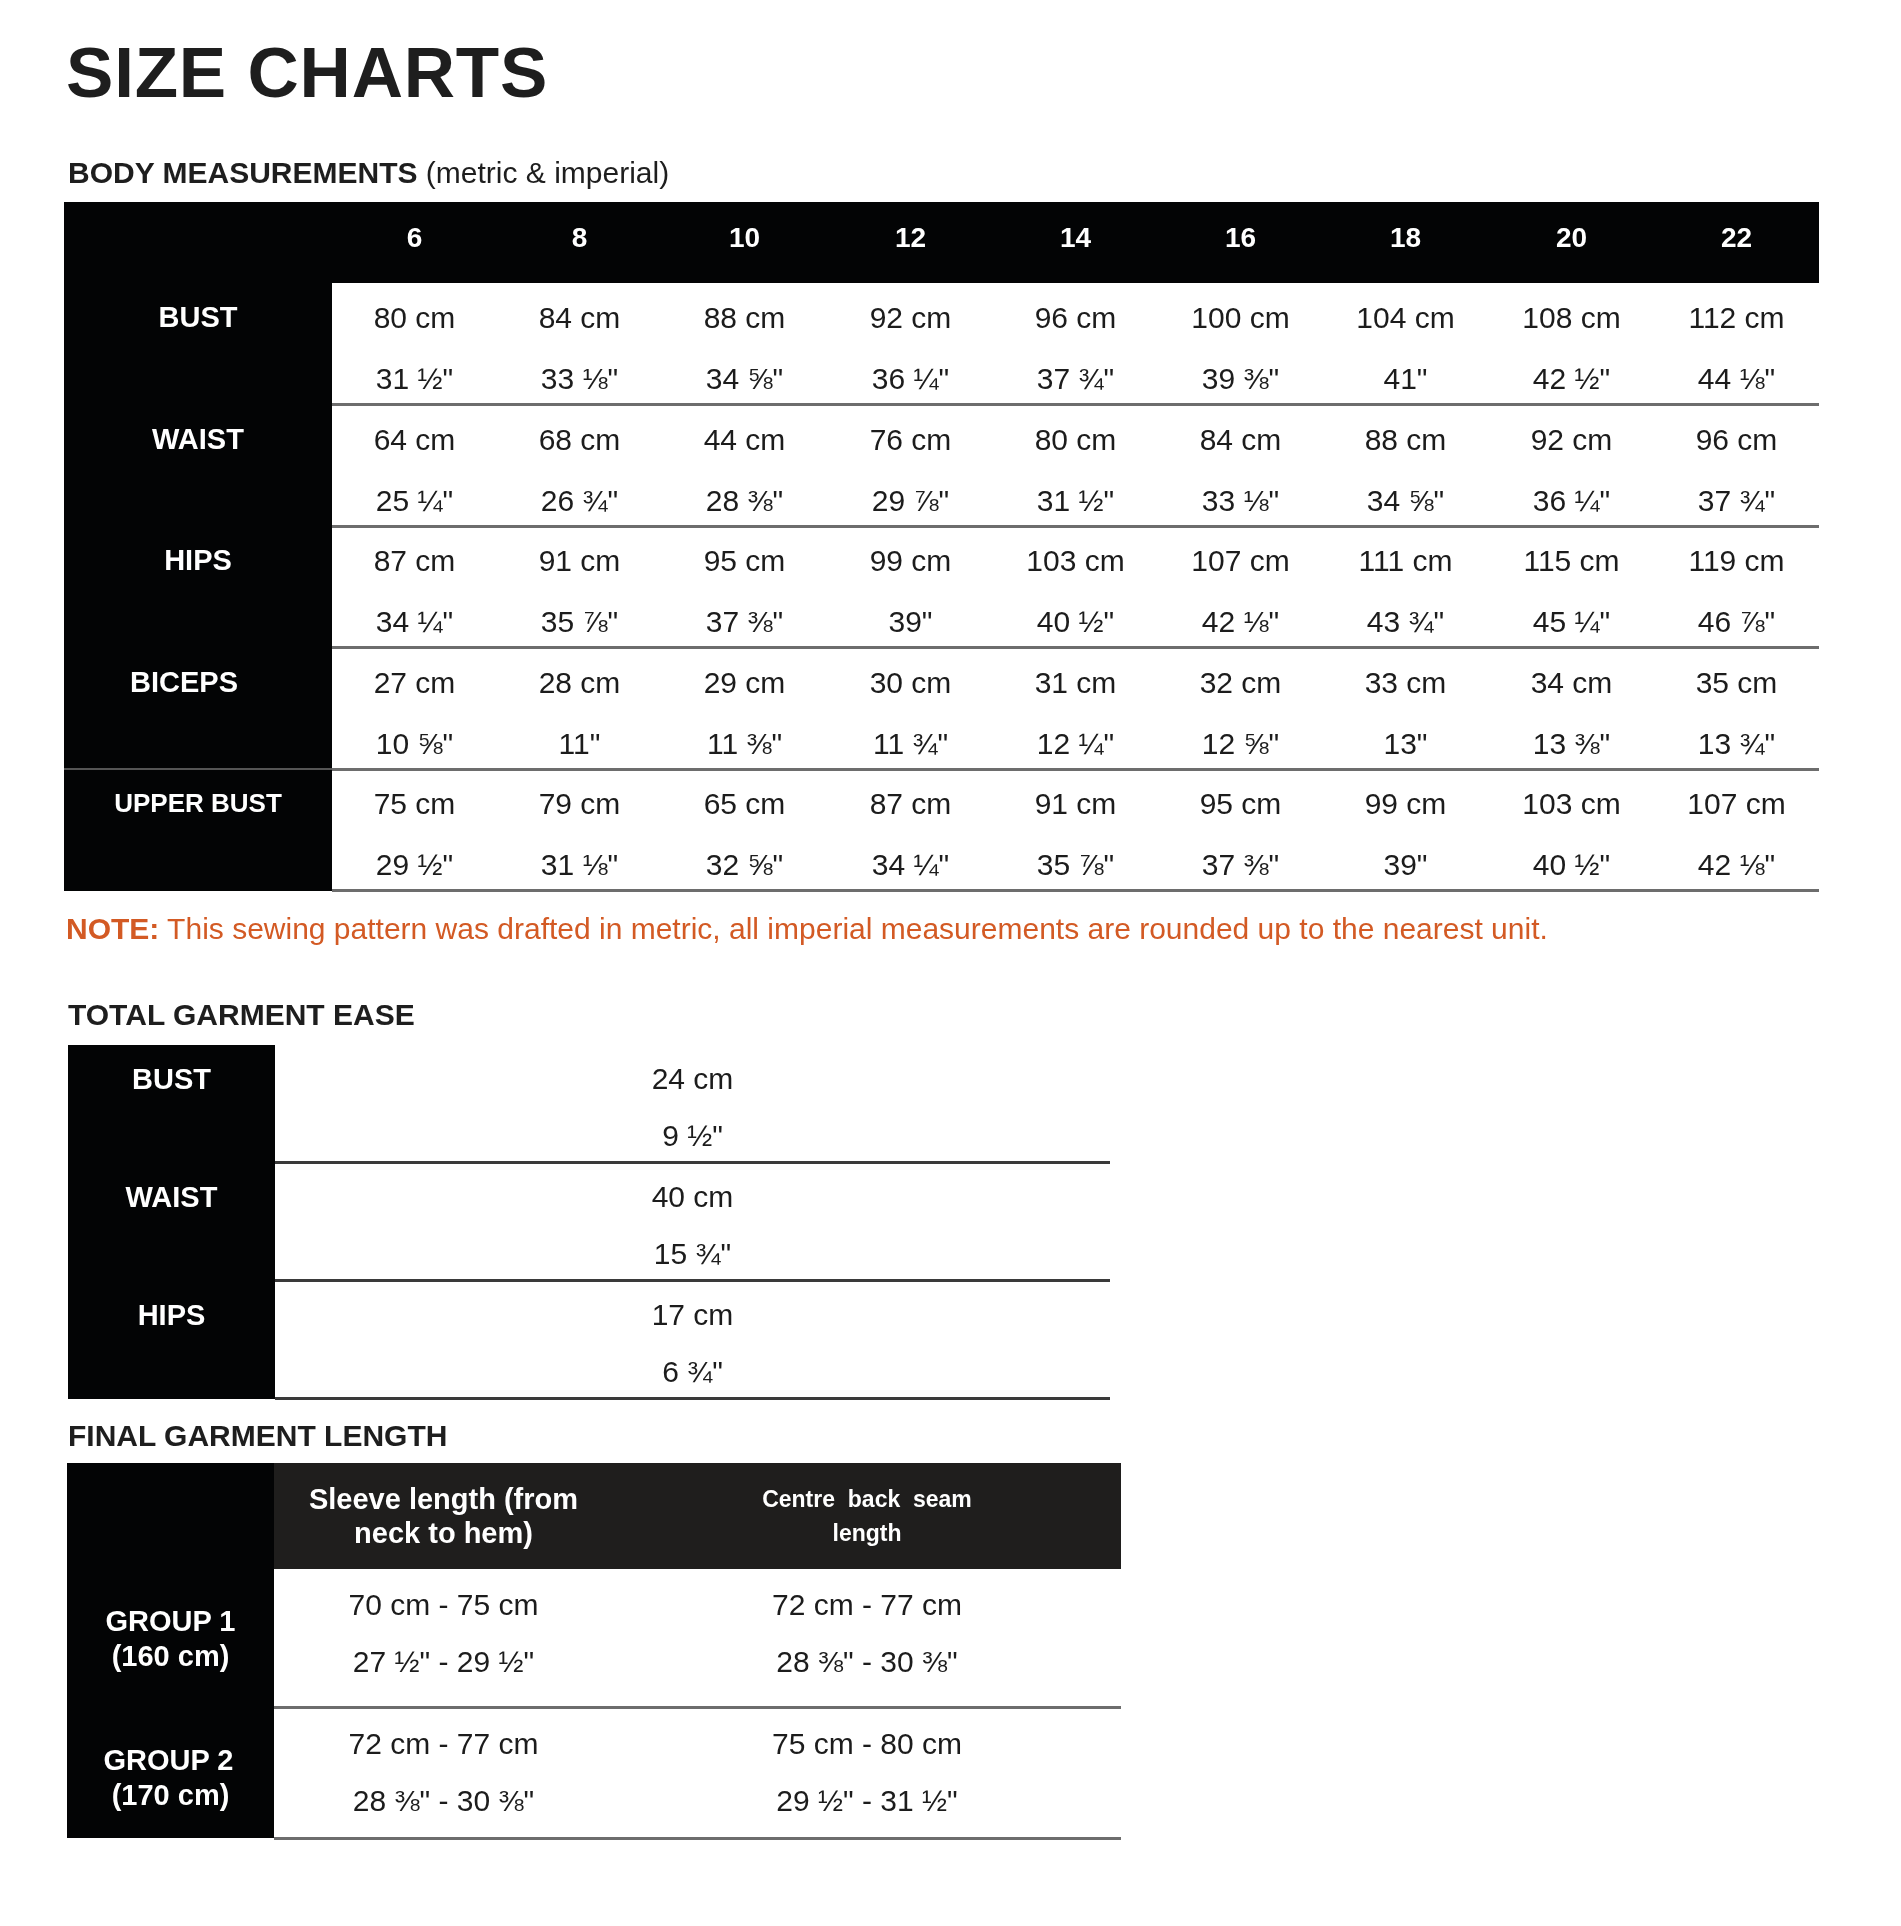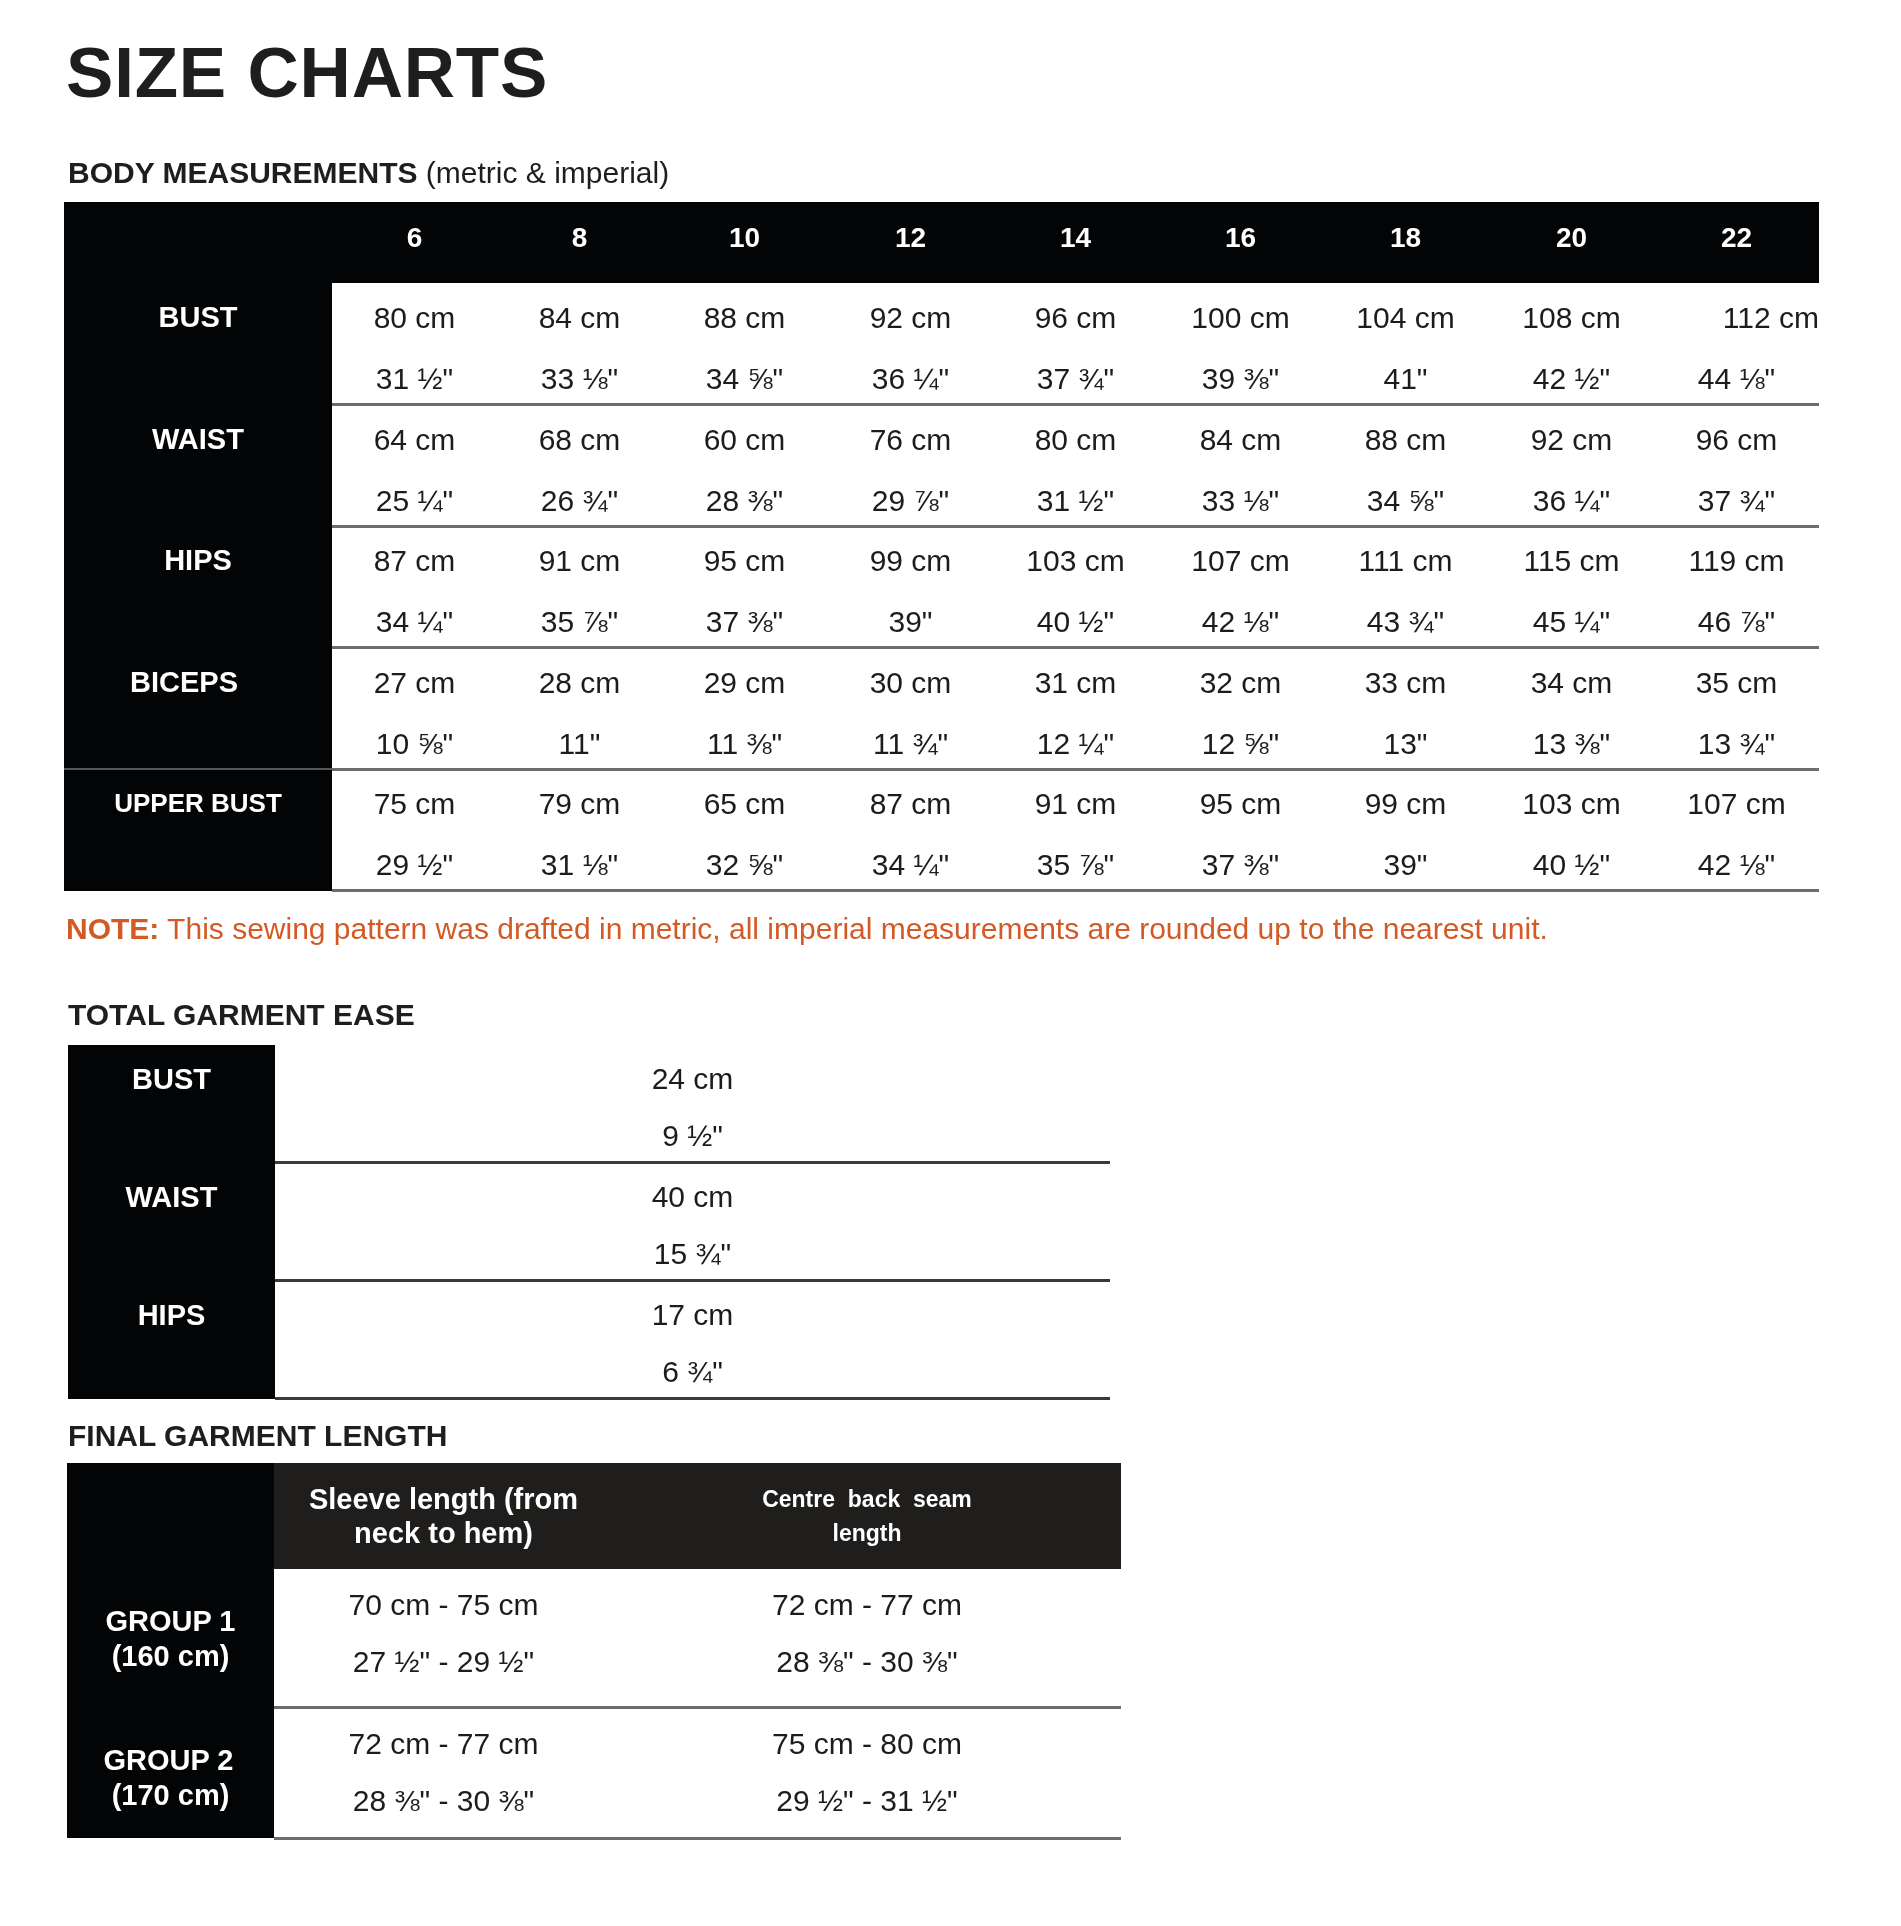--- a/index.html
+++ b/index.html
@@ -55,29 +55,29 @@
       <div class="abs cell" style="left:764px; top:99px; width:165px; line-height:34px;">92 cm</div>
       <div class="abs cell" style="left:764px; top:160px; width:165px; line-height:34px;">36 ¼"</div>
       <div class="abs cell" style="left:929px; top:99px; width:165px; line-height:34px;">96 cm</div>
       <div class="abs cell" style="left:929px; top:160px; width:165px; line-height:34px;">37 ¾"</div>
       <div class="abs cell" style="left:1094px; top:99px; width:165px; line-height:34px;">100 cm</div>
       <div class="abs cell" style="left:1094px; top:160px; width:165px; line-height:34px;">39 ⅜"</div>
       <div class="abs cell" style="left:1259px; top:99px; width:165px; line-height:34px;">104 cm</div>
       <div class="abs cell" style="left:1259px; top:160px; width:165px; line-height:34px;">41"</div>
       <div class="abs cell" style="left:1425px; top:99px; width:165px; line-height:34px;">108 cm</div>
       <div class="abs cell" style="left:1425px; top:160px; width:165px; line-height:34px;">42 ½"</div>
-      <div class="abs cell" style="left:1590px; top:99px; width:165px; line-height:34px;text-align:right;">112 cm</div>
+      <div class="abs cell" style="left:1590px; top:99px; width:165px; line-height:34px;">112 cm</div>
       <div class="abs cell" style="left:1590px; top:160px; width:165px; line-height:34px;">44 ⅛"</div>
       <div class="abs hline" style="left:268px; top:201px; width:1487px;"></div>
       <div class="abs lbl" style="left:0; top:220px; width:268px; font-size:29px; line-height:34px;">WAIST</div>
       <div class="abs cell" style="left:268px; top:221px; width:165px; line-height:34px;">64 cm</div>
       <div class="abs cell" style="left:268px; top:282px; width:165px; line-height:34px;">25 ¼"</div>
       <div class="abs cell" style="left:433px; top:221px; width:165px; line-height:34px;">68 cm</div>
       <div class="abs cell" style="left:433px; top:282px; width:165px; line-height:34px;">26 ¾"</div>
-      <div class="abs cell" style="left:598px; top:221px; width:165px; line-height:34px;">60 cm</div>
+      <div class="abs cell" style="left:598px; top:221px; width:165px; line-height:34px;">44 cm</div>
       <div class="abs cell" style="left:598px; top:282px; width:165px; line-height:34px;">28 ⅜"</div>
       <div class="abs cell" style="left:764px; top:221px; width:165px; line-height:34px;">76 cm</div>
       <div class="abs cell" style="left:764px; top:282px; width:165px; line-height:34px;">29 ⅞"</div>
       <div class="abs cell" style="left:929px; top:221px; width:165px; line-height:34px;">80 cm</div>
       <div class="abs cell" style="left:929px; top:282px; width:165px; line-height:34px;">31 ½"</div>
       <div class="abs cell" style="left:1094px; top:221px; width:165px; line-height:34px;">84 cm</div>
       <div class="abs cell" style="left:1094px; top:282px; width:165px; line-height:34px;">33 ⅛"</div>
       <div class="abs cell" style="left:1259px; top:221px; width:165px; line-height:34px;">88 cm</div>
       <div class="abs cell" style="left:1259px; top:282px; width:165px; line-height:34px;">34 ⅝"</div>
       <div class="abs cell" style="left:1425px; top:221px; width:165px; line-height:34px;">92 cm</div>

